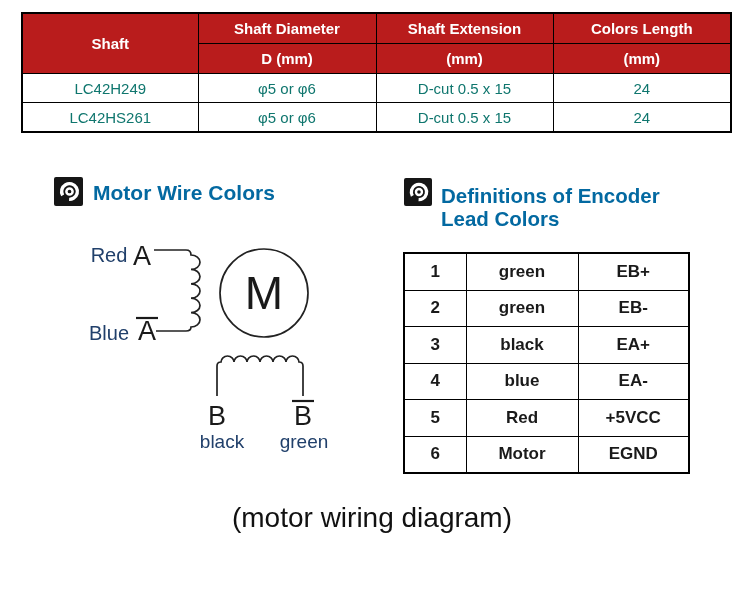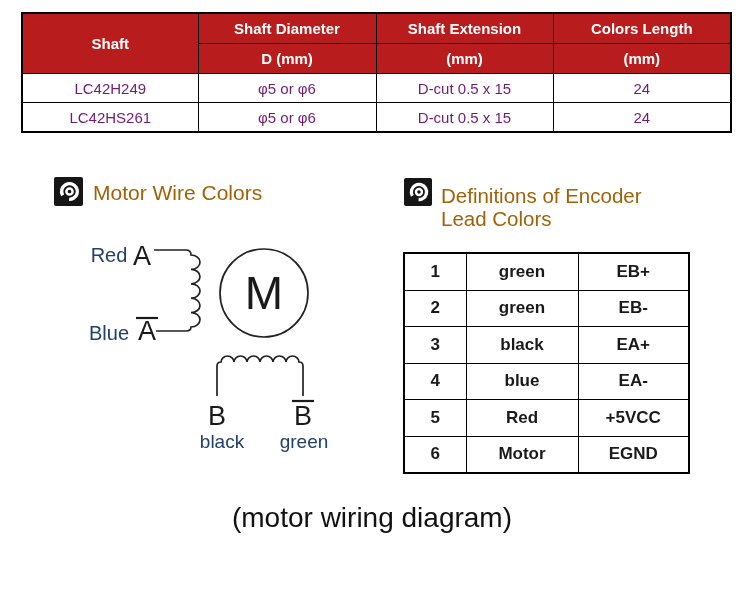--- a/index.html
+++ b/index.html
@@ -13,25 +13,25 @@
     border-collapse:collapse;table-layout:fixed;
   }
   .spec-table td,.spec-table th{
     border:1.5px solid #000;text-align:center;vertical-align:middle;
     font-size:15px;padding:0;
   }
   .spec-table{border:2px solid #000;}
   .spec-table th{
     background:#b91c1c;color:#fff;font-weight:600;height:29px;
   }
-  .spec-table td{height:28px;color:#701a75;font-weight:400;}
+  .spec-table td{height:28px;color:#0f766e;font-weight:400;}
   
   .bullet-icon{position:absolute;display:block;}
   .section-title{
-    position:absolute;font-size:21px;font-weight:400;color:#a16207;
+    position:absolute;font-size:21px;font-weight:700;color:#0369a1;
     line-height:23px;letter-spacing:0px;
   }
   
   .enc-table{
     position:absolute;left:403px;top:252px;width:285px;
     border-collapse:collapse;table-layout:fixed;border:2px solid #000;
   }
   .enc-table td{
     border:1.5px solid #000;height:35.5px;text-align:center;vertical-align:middle;
     font-size:17px;font-weight:600;color:#1a1a1a;padding:0;

